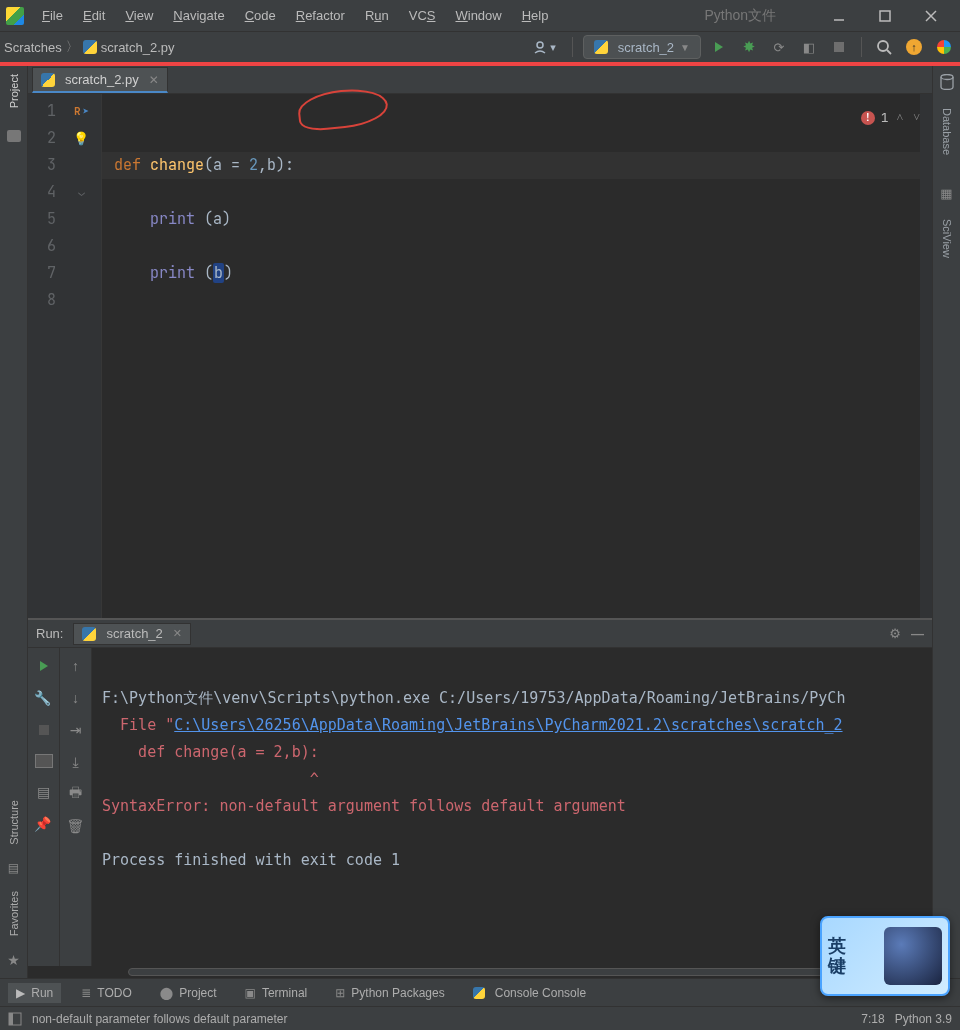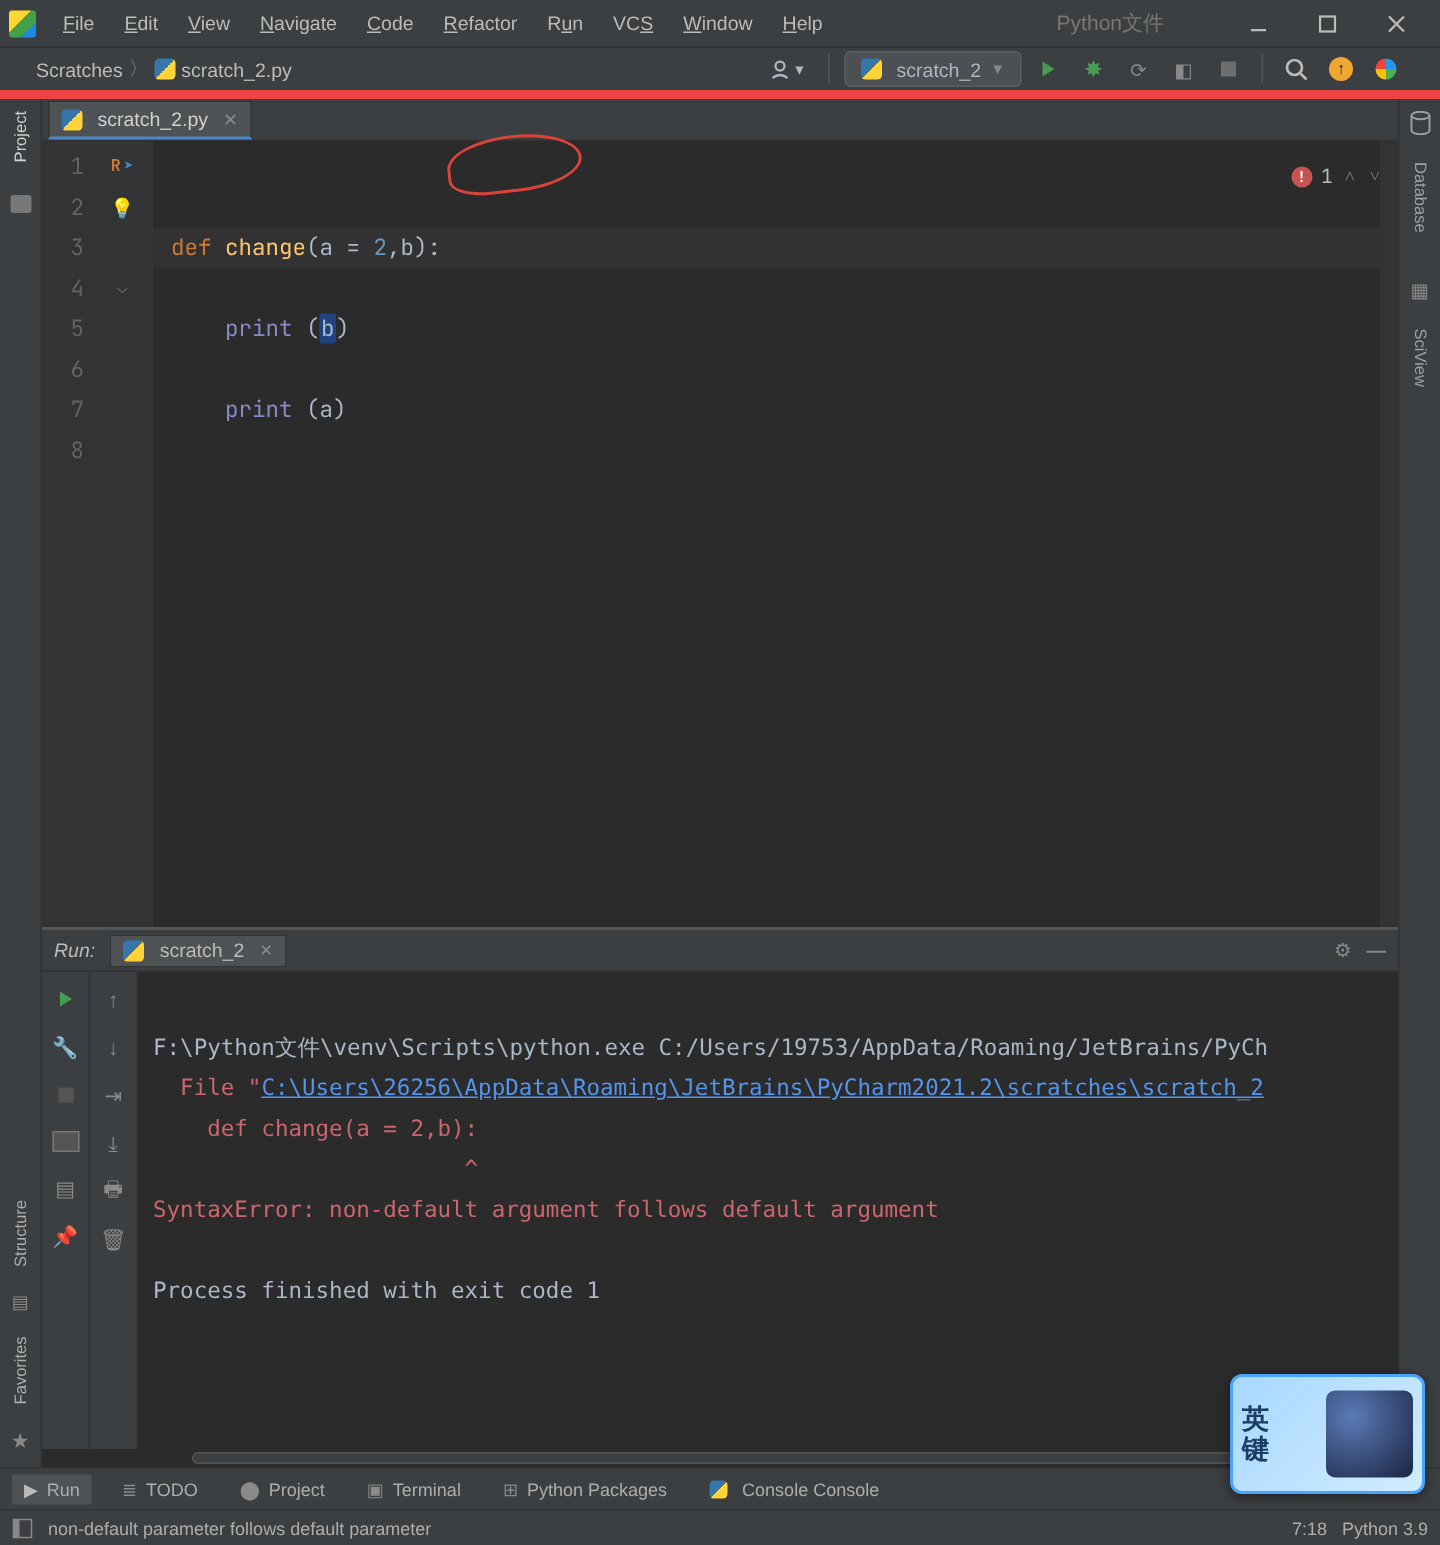--- a/index.html
+++ b/index.html
@@ -31,24 +31,24 @@
   .menubar span { padding: 4px 8px; color: #bbb; }
   .menubar span u { text-decoration: underline; }
   .title-extra { color: #777; margin-right: 40px; font-size: 14px; }
   .win-controls { display: flex; gap: 0; }
   .win-controls .btn { width: 46px; height: 32px; display: flex; align-items: center; justify-content: center; color: #bbb; }
   
   
   .toolbar {
     height: 34px;
     background: #3c3f41;
-    border-bottom: 6px solid #ef4444;
-    display: flex;
-    align-items: center;
-    padding: 0 24px;
+    border-bottom: 4px solid #ef4444;
+    display: flex;
+    align-items: center;
+    padding: 0 4px;
     gap: 8px;
   }
   .breadcrumbs { display: flex; align-items: center; gap: 4px; flex: 1; font-size: 13px; }
   .breadcrumbs .chev { color: #888; }
   .pyicon {
     width: 14px; height: 14px;
     background: linear-gradient(135deg,#3776ab 50%,#ffd43b 50%);
     border-radius: 3px;
     display: inline-block;
     margin-right: 4px;
@@ -242,21 +242,21 @@
   .run-header {
     height: 28px;
     background: #3c3f41;
     border-bottom: 1px solid #323232;
     display: flex;
     align-items: center;
     padding: 0 8px;
     gap: 10px;
     font-size: 13px;
   }
-  .run-header .lbl { color: #bbb; font-style: italic; }
+  .run-header .lbl { color: #bbb; }
   .run-tab {
     display: flex;align-items:center;gap:6px;padding:2px 8px;
     background:#4e5254;border:1px solid #323232;height:22px;
   }
   .run-header .spacer { flex:1; }
   .run-body { flex:1; display:flex; min-height:0;}
   .run-left-icons {
     width:32px;background:#3c3f41;border-right:1px solid #323232;
     display:flex;flex-direction:column;align-items:center;padding-top:10px;gap:16px;
   }
@@ -456,22 +456,22 @@
             <span class="fold">⌄</span>
           </div>
         <div class="g-line"></div>
           <div class="g-line"></div>
           <div class="g-line"></div>
           <div class="g-line"></div>
       </div>
       <div class="ed-code">
 <div class="red-circle"></div>
 <div class="line hl-line"><span class="kw">def </span><span class="fn">change</span><span>(a = </span><span class="num">2</span><span>,b):</span></div>
+<div class="line">    <span class="bi">print </span><span>(a)</span></div>
 <div class="line">    <span class="bi">print </span><span>(</span><span class="param-hl">b</span><span>)</span></div>
-<div class="line">    <span class="bi">print </span><span>(a)</span></div>
 <div class="line"></div>
 <div class="line"></div>
 <div class="line"></div>
       </div>
       <div class="err-band">
         <div class="erricon">!</div>
         <span>1</span>
         <span class="navarr">˄</span>
         <span class="navarr">˅</span>
       </div>

